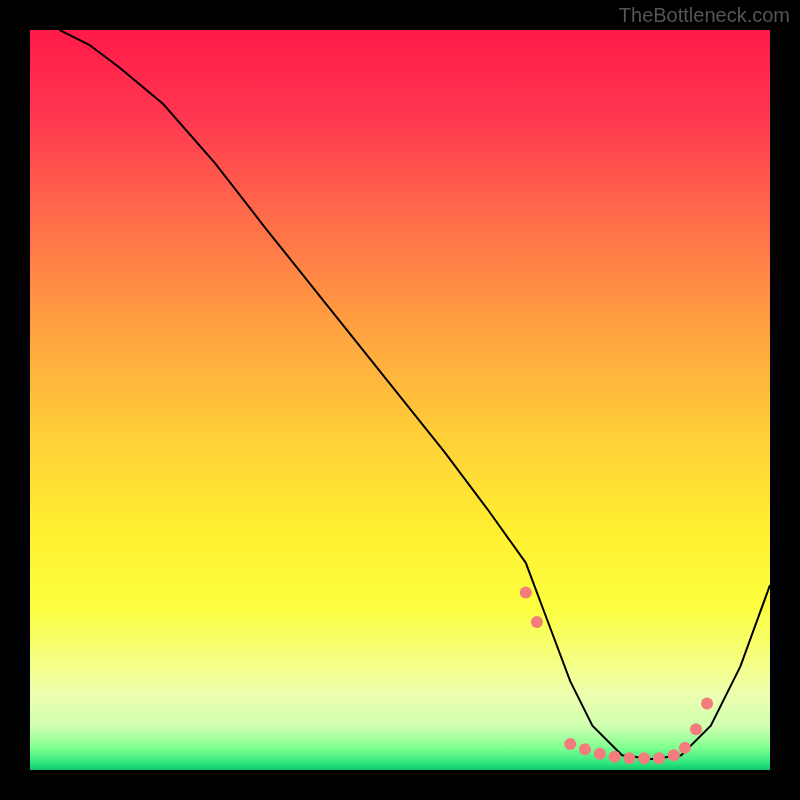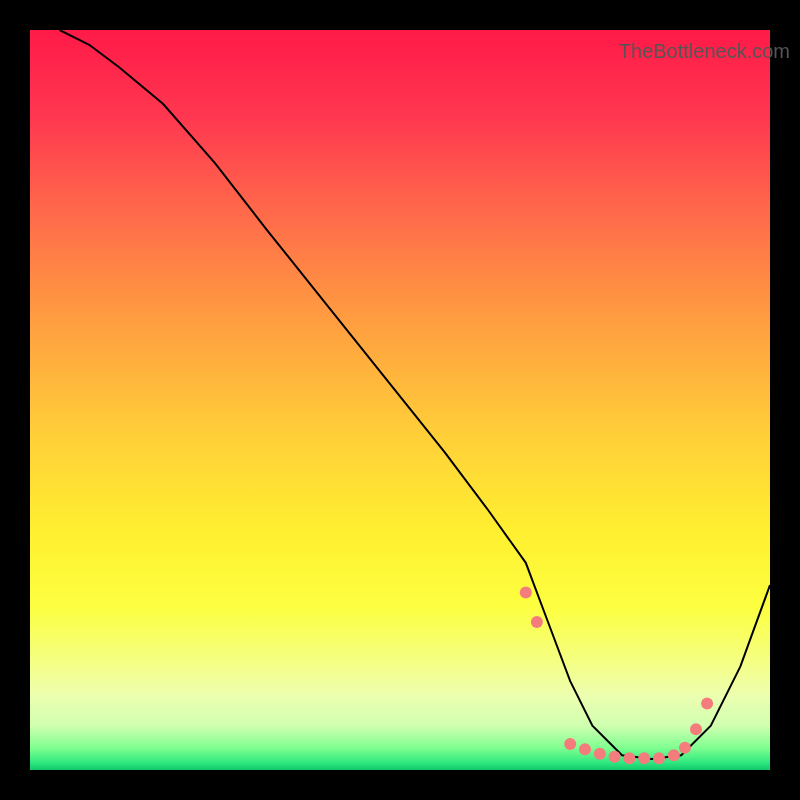--- a/index.html
+++ b/index.html
@@ -13,21 +13,20 @@
   }
   .watermark {
     position: absolute;
     top: 4px;
     right: 10px;
     font-family: Arial, Helvetica, sans-serif;
     font-size: 20px;
     font-weight: 500;
     color: #555;
     z-index: 10;
-    margin-top: 36px;
   }
   .plot-area {
     position: absolute;
     left: 30px;
     top: 30px;
     width: 740px;
     height: 740px;
   }
   svg {
     display: block;

